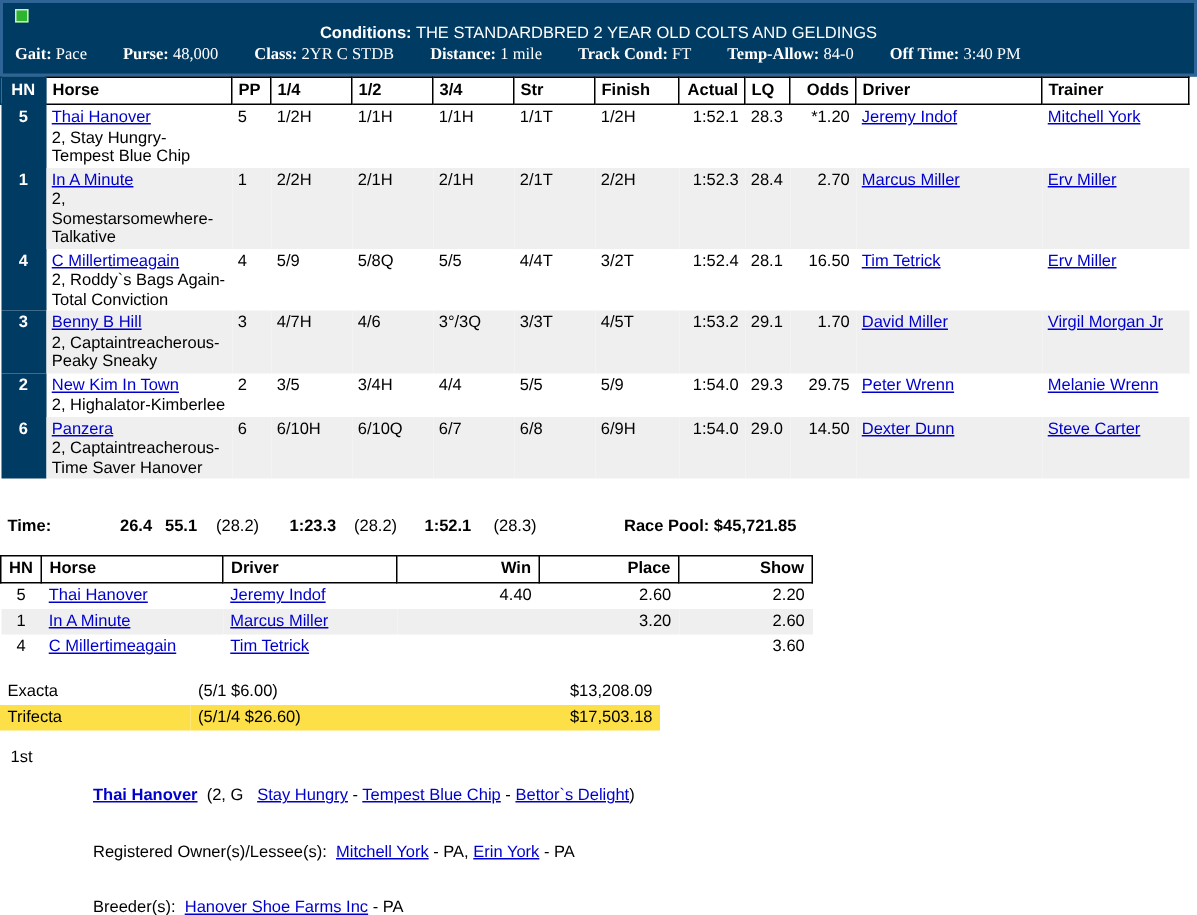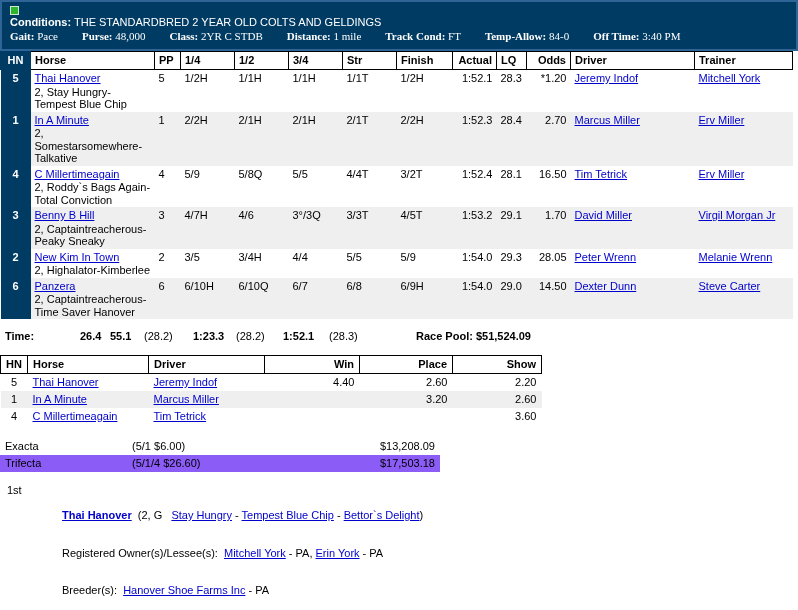--- a/index.html
+++ b/index.html
@@ -9,21 +9,21 @@
   }
   a { color: #0000cc; text-decoration: underline; cursor: pointer; }
 
   
   .hdr {
     background: #003b63; color: #fff; padding: 4px 8px 5px 8px;
     border: 2px solid #2e6496;
   }
   .hdr-line1 { font-size: 12px; font-weight: bold; line-height: 15px; display: flex; align-items: center; gap: 6px; }
   .race-icon { width: 9px; height: 9px; background: #2eb52e; border: 1px solid #cfeacf; display: inline-block; }
-  .hdr-line2 { line-height: 14px; }
+  .hdr-line2 { line-height: 14px; text-align: center; }
   .hdr-line3 { line-height: 15px; display: flex; }
   .hdr b { font-weight: bold; }
   .hdr-line3 .info-item { margin-right: 0; font-family: Liberation Serif, serif; }
   .hdr-line3 .info-item + .info-item { margin-left: 24px; }
 
   
   table { border-collapse: collapse; }
   .results { width: 793px; table-layout: fixed; }
   .results th {
     border: 1px solid #000; font-weight: bold; text-align: left;
@@ -34,36 +34,36 @@
   }
   .results th.hn { border-color: #003b63; }
   .results td { padding: 2px 4px 1px 4px; vertical-align: top; line-height: 12.5px; }
   .results td.hn { border: none; }
   .results tr.alt td { background: #efefef; }
   .results tr.alt td.hn { background: #003b63; }
   .results .num, .results th.num { text-align: right; }
   .breed { color: #000; padding-top: 1px; }
 
   
-  .time-row { position: relative; height: 16px; margin: 11px 0 9px 0; padding-left: 14px; }
+  .time-row { position: relative; height: 16px; margin: 26px 0 9px 0; padding-left: 14px; }
   .time-row span, .time-row b { position: absolute; top: 0; white-space: nowrap; }
 
   
   .wps { width: 541px; table-layout: fixed; margin-top: 2px; }
   .wps th { border: 1px solid #000; font-weight: bold; text-align: left; padding: 2px 5px; line-height: 13px; }
   .wps td { padding: 2px 5px; line-height: 13px; }
   .wps tr.alt td { background: #efefef; }
   .wps .num, .wps th.num { text-align: right; }
   .wps .ctr { text-align: center; }
 
   
   .wager { width: 440px; table-layout: fixed; margin-top: 13px; }
   .wager th { border: 1px solid #000; font-weight: bold; text-align: left; padding: 2px 5px; line-height: 13px; }
   .wager td { padding: 2px 5px; line-height: 13px; }
-  .wager tr.alt td { background: #8b5cf6; }
+  .wager tr.alt td { background: #fde047; }
   .wager .num, .wager th.num { text-align: right; }
 
   
   .fin { margin-top: 12px; }
   .fin-row { display: flex; }
   .fin-pos { width: 62px; padding-left: 7px; flex: none; line-height: 12.5px; }
   .fin-content { line-height: 12.5px; white-space: pre-wrap; }
   .fin-content a.horse { font-weight: bold; }
 </style>
 </head>
@@ -184,21 +184,21 @@
     <td class="hn">2</td>
     <td><a>New Kim In Town</a><div class="breed">2, Highalator-Kimberlee</div></td>
     <td>2</td>
     <td>3/5</td>
     <td>3/4H</td>
     <td>4/4</td>
     <td>5/5</td>
     <td>5/9</td>
     <td class="num">1:54.0</td>
     <td>29.3</td>
-    <td class="num">28.05</td>
+    <td class="num">29.75</td>
     <td><a>Peter Wrenn</a></td>
     <td><a>Melanie Wrenn</a></td>
   </tr>
   <tr class="alt">
     <td class="hn">6</td>
     <td><a>Panzera</a><div class="breed">2, Captaintreacherous-Time Saver Hanover</div></td>
     <td>6</td>
     <td>6/10H</td>
     <td>6/10Q</td>
     <td>6/7</td>
@@ -215,21 +215,21 @@
 
 <div class="time-row">
   <b style="left:5px">Time:</b>
   <b style="left:80px">26.4</b>
   <b style="left:110px">55.1</b>
   <span style="left:144px">(28.2)</span>
   <b style="left:193px">1:23.3</b>
   <span style="left:236px">(28.2)</span>
   <b style="left:283px">1:52.1</b>
   <span style="left:329px">(28.3)</span>
-  <b style="left:416px">Race Pool: $51,524.09</b>
+  <b style="left:416px">Race Pool: $45,721.85</b>
 </div>
 
 <table class="wps">
   <colgroup>
     <col style="width:27px">
       <col style="width:121px">
       <col style="width:116px">
     <col style="width:95px">
       <col style="width:93px">
       <col style="width:89px">

